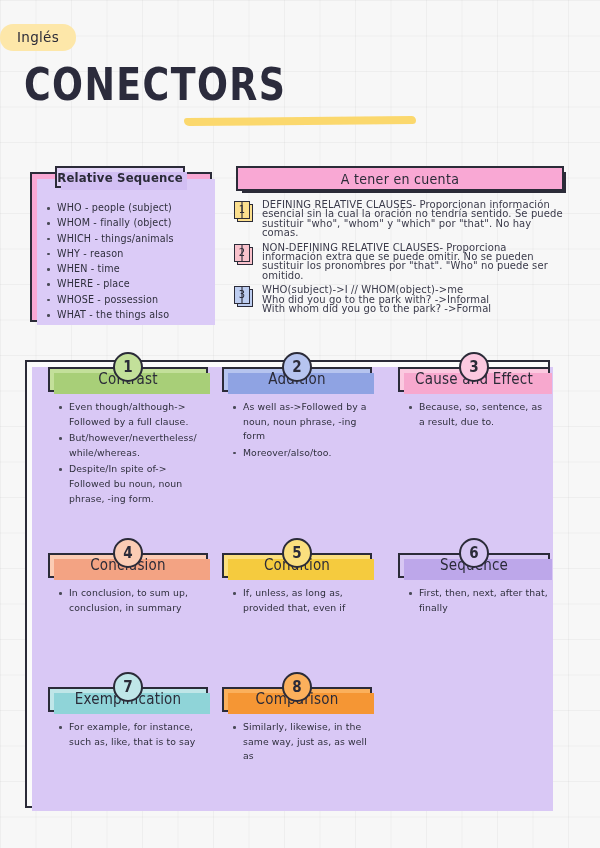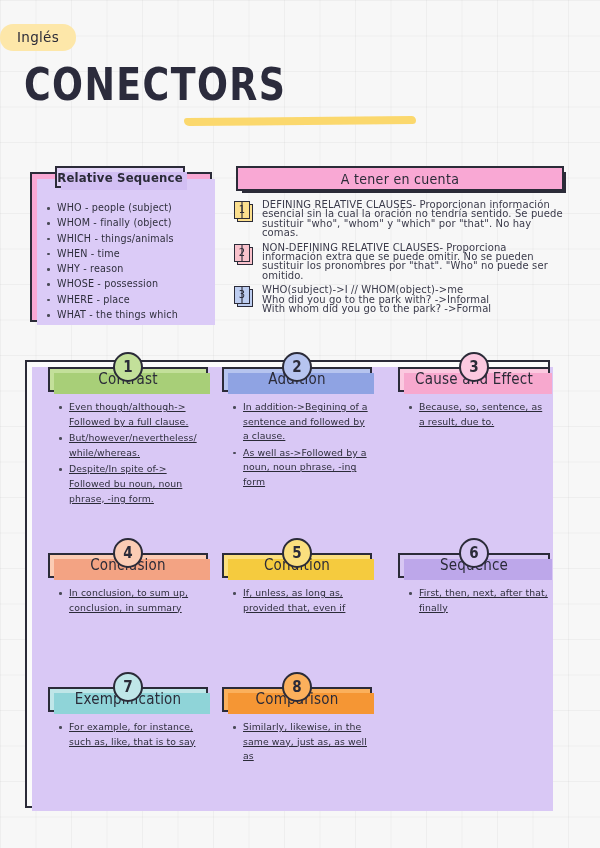--- a/index.html
+++ b/index.html
@@ -140,21 +140,21 @@
     position:absolute;left:0;top:15px;width:100%;height:25px;
     border:2.4px solid #2b2b38;box-sizing:border-box;
     text-align:center;line-height:21px;font-size:15px;
     font-family:"DejaVu Sans Condensed","DejaVu Sans",sans-serif;
     letter-spacing:.2px;color:#2b2b38;z-index:4;
   }
   .cardhead .shadow{
     position:absolute;left:4px;top:4px;right:-4px;bottom:-4px;z-index:-1;
   }
   .card ul{
-    position:absolute;left:8px;top:48px;right:0;margin:0;padding:0;list-style:none;text-decoration:underline;
+    position:absolute;left:8px;top:48px;right:0;margin:0;padding:0;list-style:none;
   }
   .card ul li{
     font-size:9.3px;line-height:14.6px;color:#2f2f3d;
     padding-left:13px;position:relative;margin-bottom:2px;letter-spacing:.1px;
   }
   .card ul li::before{
     content:"";position:absolute;left:3px;top:6px;width:2.6px;height:2.6px;
     background:#4a4a58;border-radius:50%;
   }
 </style>
@@ -167,25 +167,25 @@
     <div class="pill">Inglés</div>
     <div class="title">CONECTORS</div>
     <div class="underline"></div>
   </div>
 
   <div class="sketch" id="relbox">
     <ul class="rel-list" id="rel-list">
         <li>WHO - people (subject)</li>
         <li>WHOM - finally (object)</li>
         <li>WHICH - things/animals</li>
+        <li>WHY - reason</li>
         <li>WHEN - time</li>
-        <li>WHY - reason</li>
+        <li>WHERE - place</li>
         <li>WHOSE - possession</li>
-        <li>WHERE - place</li>
-        <li>WHAT - the things which</li>
+        <li>WHAT - the things also</li>
       </ul>
   </div>
   <div class="tab" id="reltab">Relative Sequence</div>
 
   <div id="tenerbanner">A tener en cuenta</div>
   <div class="notes" id="notes">
       <div class="note">
         <div class="note-icon">
           <div class="back" style="background: rgb(251, 223, 142);"></div>
           <div class="front" style="background: rgb(251, 223, 142);">1</div>
@@ -220,22 +220,22 @@
 Followed by a full clause.</li>
           <li style="white-space: pre-line;">But/however/nevertheless/ while/whereas.</li>
           <li style="white-space: pre-line;">Despite/In spite of-&gt;
 Followed bu noun, noun phrase, -ing form.</li>
         </ul>
       </div>
       <div class="card" style="left: 222px; top: 352px; width: 150px;">
         <div class="badge" style="background: rgb(182, 196, 239);">2</div>
         <div class="cardhead" style="background: rgb(182, 196, 239);"><span class="shadow" style="background: rgb(143, 163, 227);"></span><span>Addition</span></div>
         <ul>
-          <li style="white-space: pre-line;">In addition-&gt;Begining of a sentence and followed by a clause.</li>
           <li style="white-space: pre-line;">As well as-&gt;Followed by a noun, noun phrase, -ing form</li>
+          <li style="white-space: pre-line;">Moreover/also/too.</li>
         </ul>
       </div>
       <div class="card" style="left: 398px; top: 352px; width: 152px;">
         <div class="badge" style="background: rgb(251, 201, 224);">3</div>
         <div class="cardhead" style="background: rgb(251, 201, 224);"><span class="shadow" style="background: rgb(247, 168, 206);"></span><span>Cause and Effect</span></div>
         <ul>
           <li style="white-space: pre-line;">Because, so, sentence, as a result, due to.</li>
         </ul>
       </div>
       <div class="card" style="left: 48px; top: 538px; width: 160px;">

